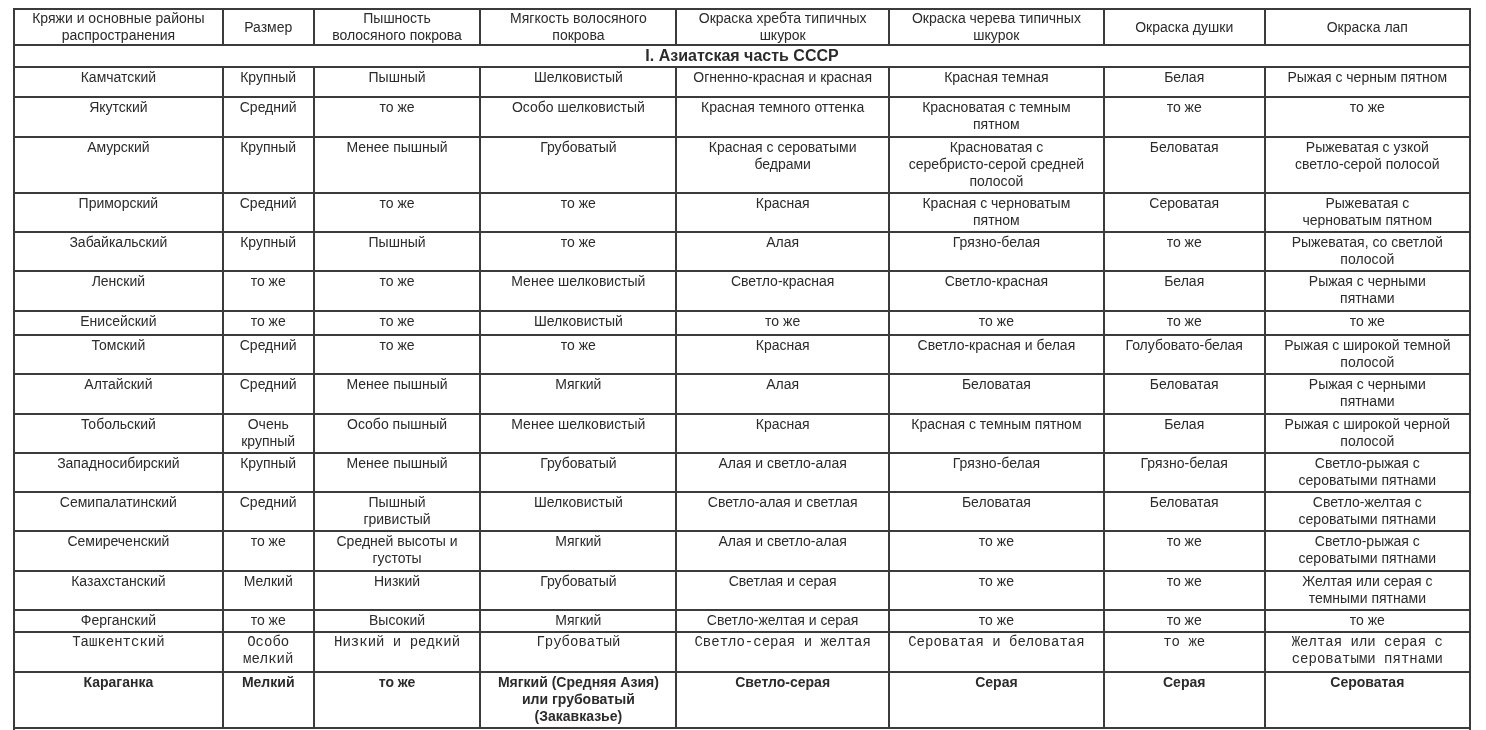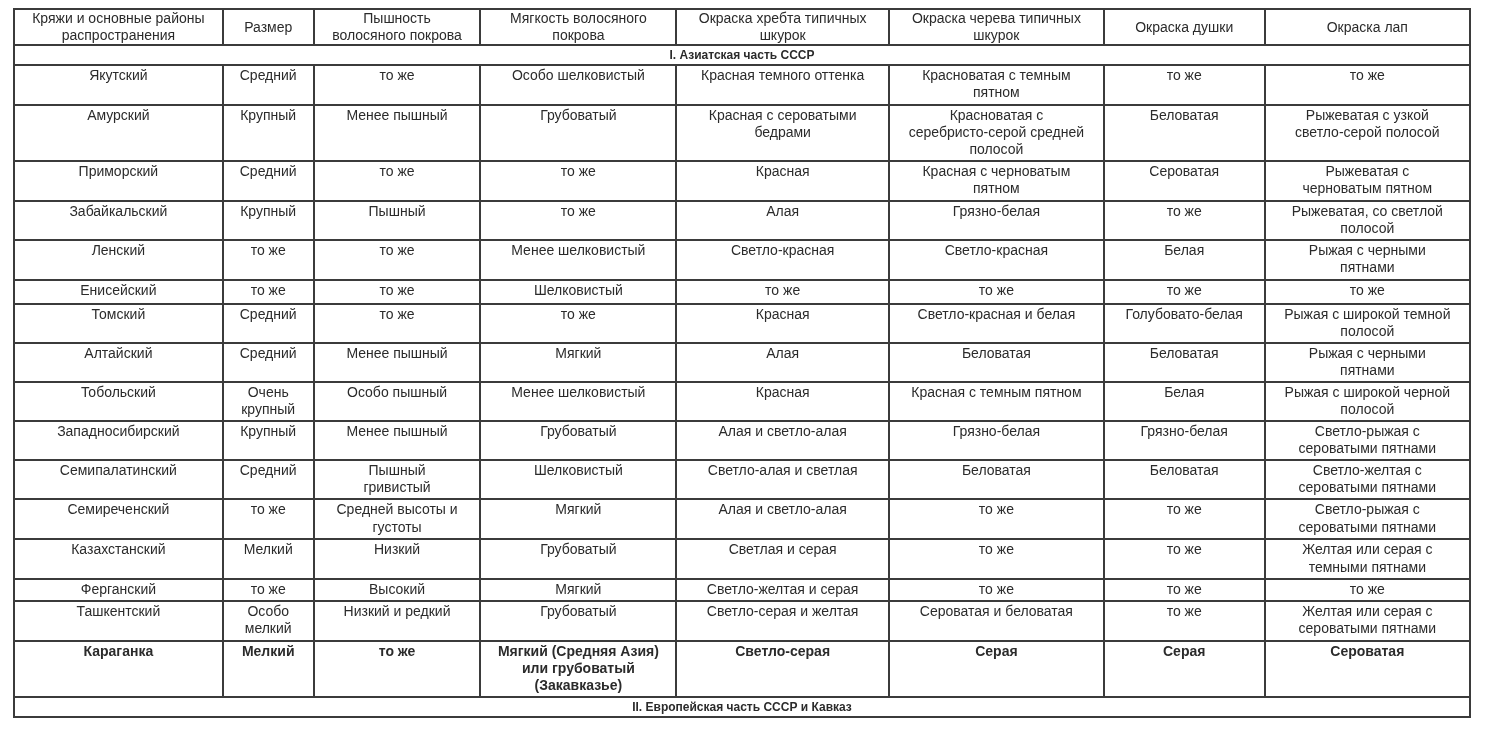--- a/index.html
+++ b/index.html
@@ -38,21 +38,21 @@
     font-weight: normal;
     height: 36px;
     padding-top: 0;
     padding-bottom: 0;
   }
   .fur-table td {
     vertical-align: top;
   }
   .fur-table tr.section-row td {
     font-weight: bold;
-    font-size: 12px;
+    font-size: 16px;
     vertical-align: middle;
     padding-top: 0;
     padding-bottom: 0;
     height: 20px;
   }
 </style>
 </head>
 <body>
 
 <div class="page">
@@ -81,20 +81,30 @@
         <th>Окраска черева типичных
 шкурок</th>
         <th>Окраска душки</th>
         <th>Окраска лап</th>
       </tr>
     </thead>
     <tbody id="table-body">
         <tr class="section-row">
           <td colspan="8">I. Азиатская часть СССР</td>
         </tr>
+        <tr style="height: 30px;">
+          <td>Камчатский</td>
+          <td>Крупный</td>
+          <td>Пышный</td>
+          <td>Шелковистый</td>
+          <td>Огненно-красная и красная</td>
+          <td>Красная темная</td>
+          <td>Белая</td>
+          <td>Рыжая с черным пятном</td>
+        </tr>
         <tr style="height: 40px;">
           <td>Якутский</td>
           <td>Средний</td>
           <td>то же</td>
           <td>Особо шелковистый</td>
           <td>Красная темного оттенка</td>
           <td>Красноватая с темным
 пятном</td>
           <td>то же</td>
           <td>то же</td>
@@ -240,21 +250,21 @@
         <tr style="height: 22px;">
           <td>Ферганский</td>
           <td>то же</td>
           <td>Высокий</td>
           <td>Мягкий</td>
           <td>Светло-желтая и серая</td>
           <td>то же</td>
           <td>то же</td>
           <td>то же</td>
         </tr>
-        <tr style="height: 40px;">
+        <tr style="height: 40px; font-family: Liberation Mono, monospace;">
           <td>Ташкентский</td>
           <td>Особо
 мелкий</td>
           <td>Низкий и редкий</td>
           <td>Грубоватый</td>
           <td>Светло-серая и желтая</td>
           <td>Сероватая и беловатая</td>
           <td>то же</td>
           <td>Желтая или серая с
 сероватыми пятнами</td>

